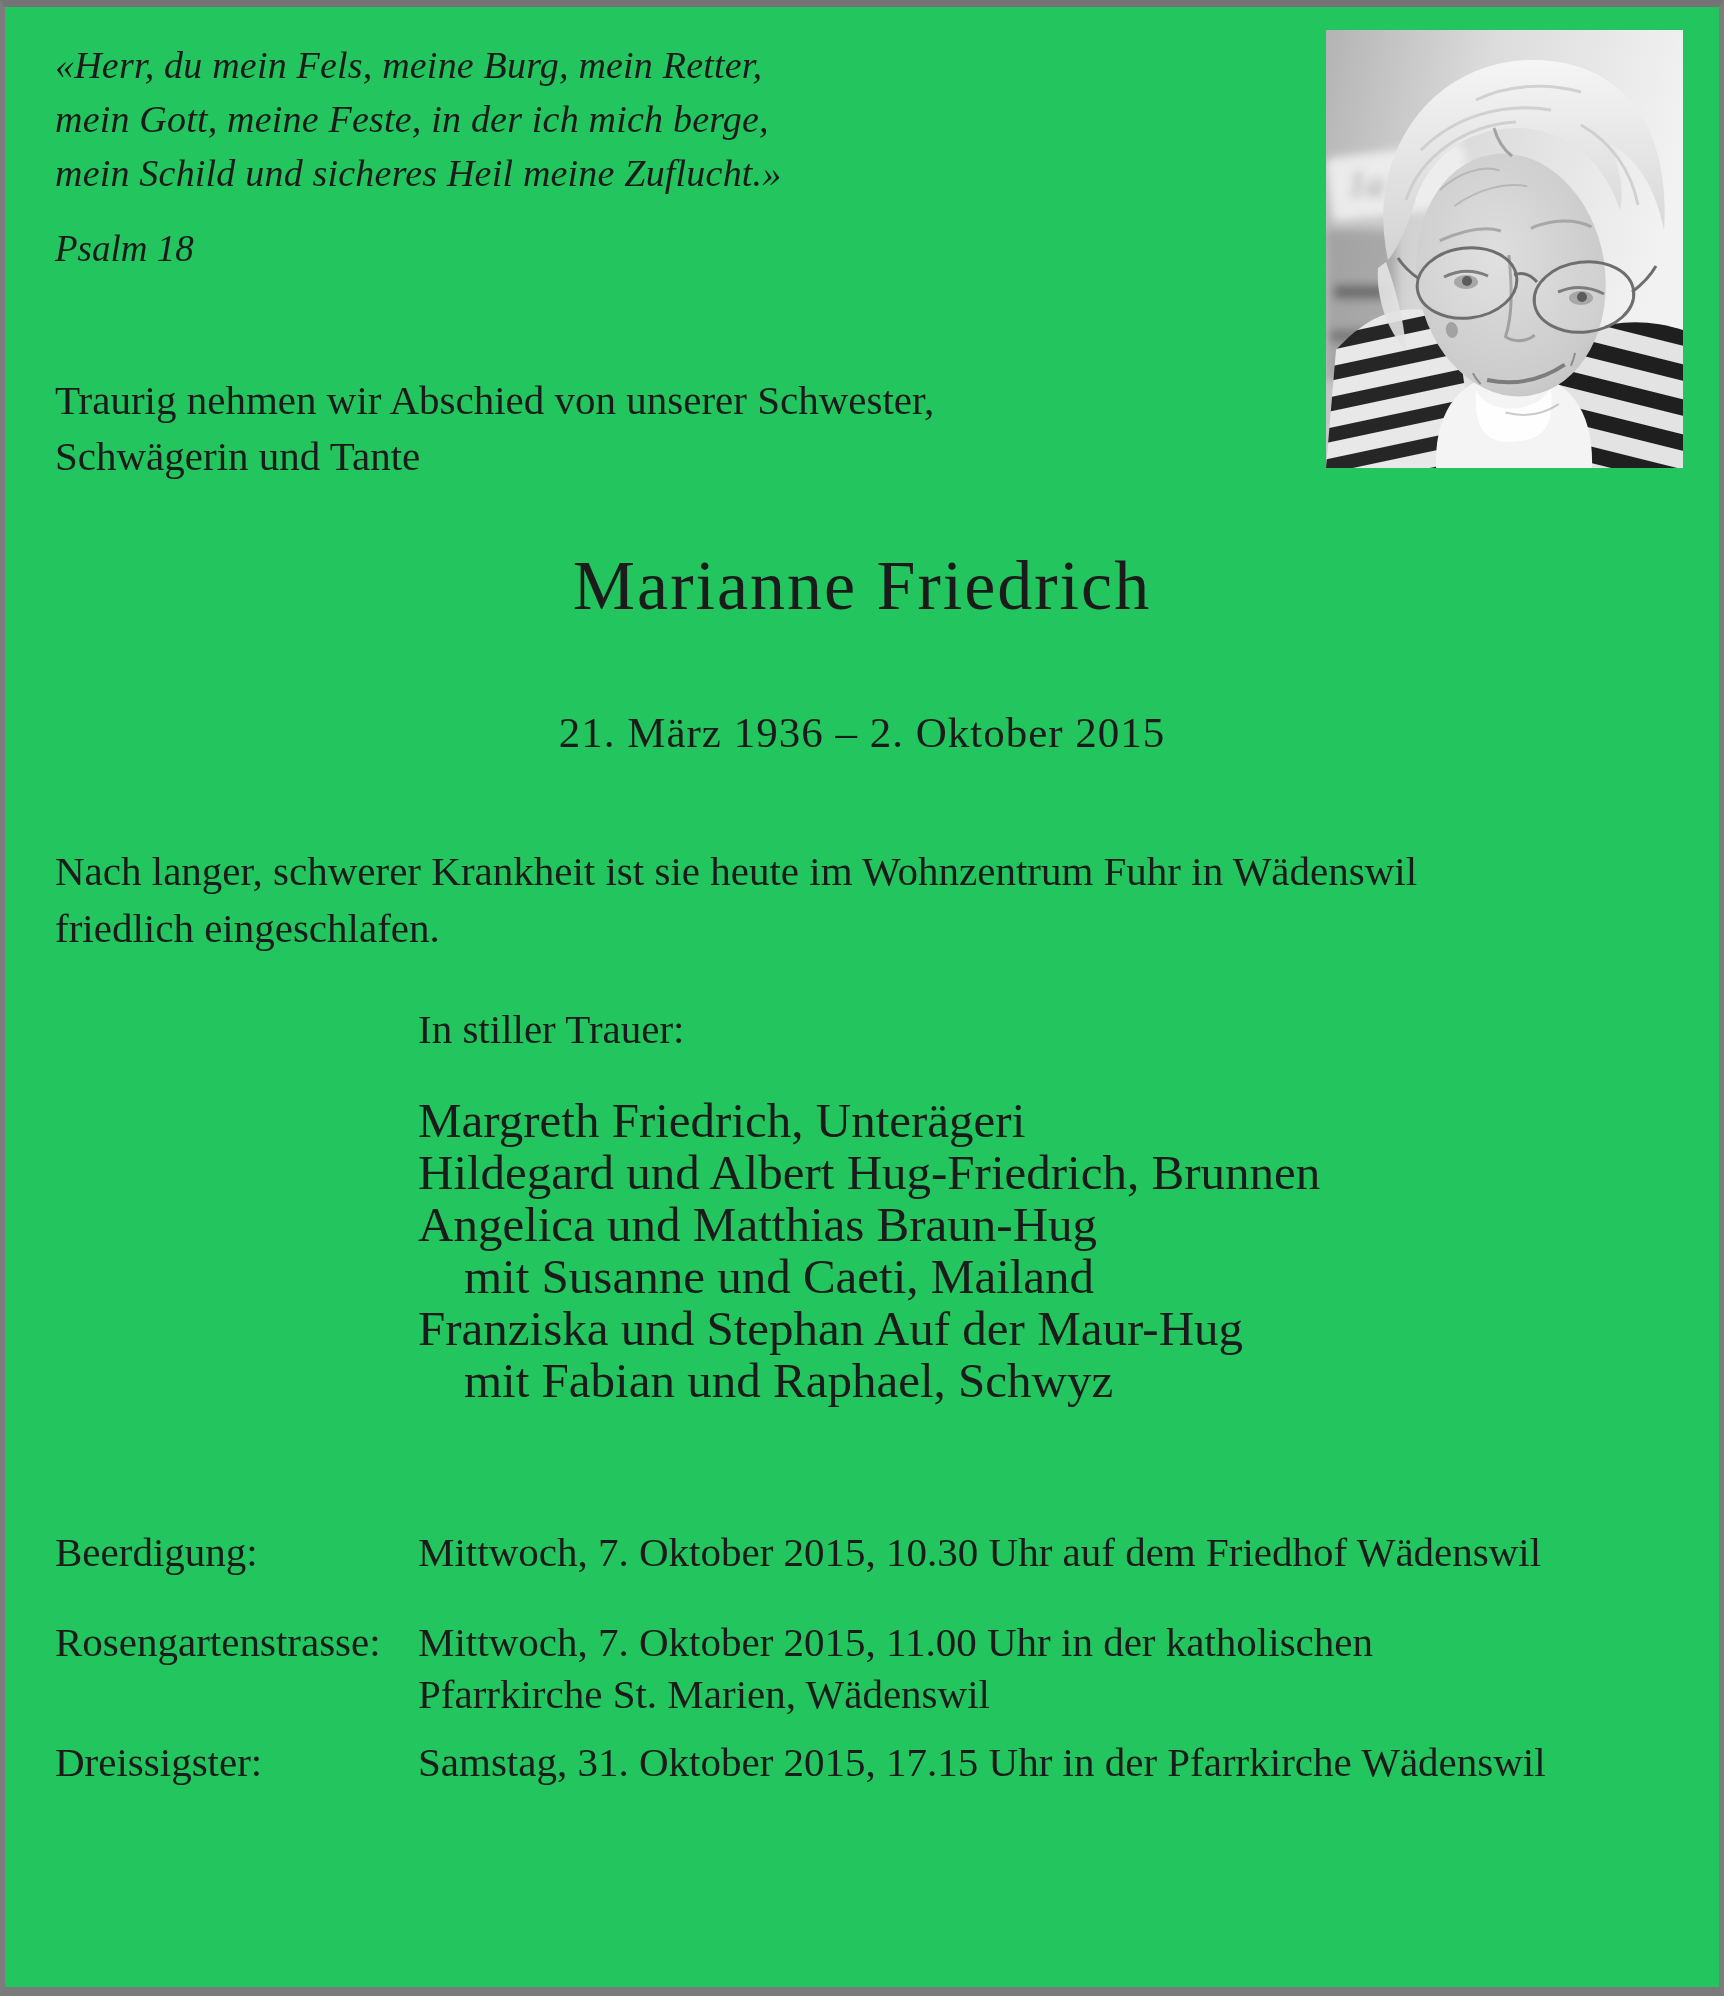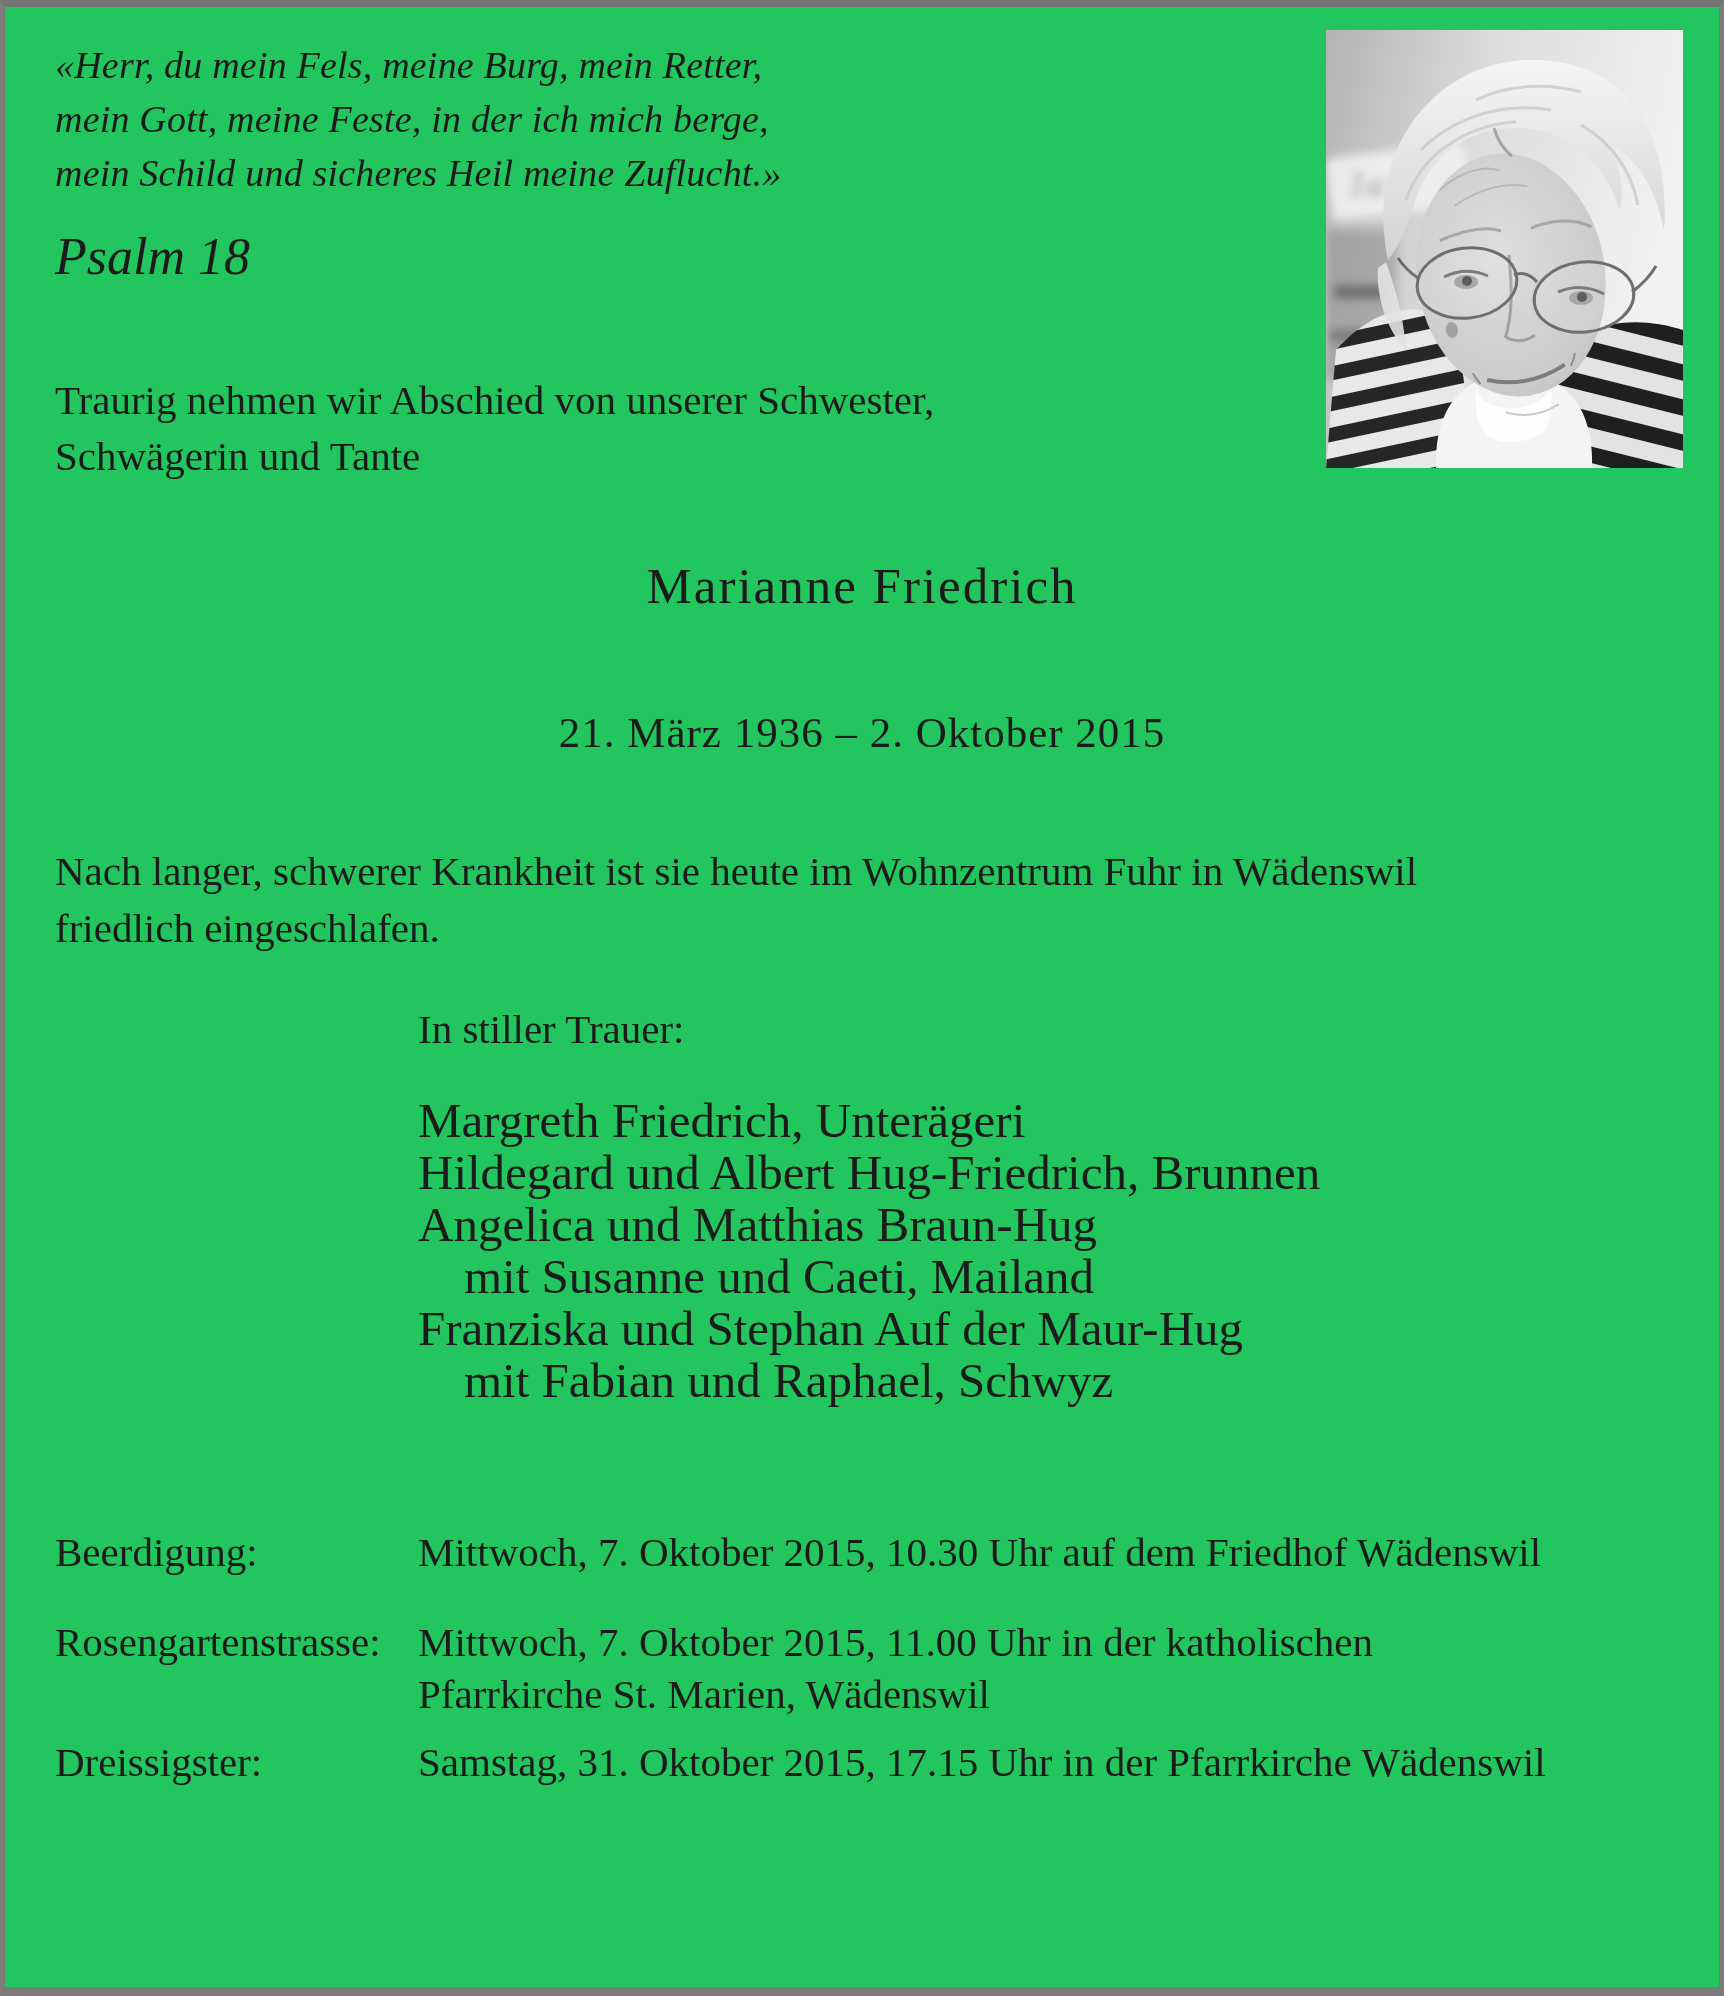--- a/index.html
+++ b/index.html
@@ -25,40 +25,40 @@
   .abs{position:absolute;}
   
   .quote{
     left:55px;top:38px;
     font-style:italic;
     font-size:38px;line-height:54px;
     letter-spacing:0.2px;
     white-space:nowrap;
   }
   .quote-source{
-    left:55px;top:232px;
+    left:55px;top:224px;
     font-style:italic;
-    font-size:52px;line-height:50px;
+    font-size:37px;line-height:50px;
   }
   
   .photo{
     left:1326px;top:30px;width:357px;height:438px;
     overflow:hidden;
   }
   .photo svg{display:block;width:357px;height:438px;}
   
   .intro{
     left:55px;top:372px;
     font-size:41px;line-height:56px;
     white-space:nowrap;
   }
   .name{
     left:0;right:0;top:542px;
     text-align:center;
-    font-size:51px;line-height:88px;
+    font-size:70px;line-height:88px;
     letter-spacing:2px;
   }
   .degree{
     left:0;right:0;top:648px;
     text-align:center;
     font-size:41px;line-height:50px;
     letter-spacing:1px;
   }
   .dates{
     left:0;right:0;top:706px;

